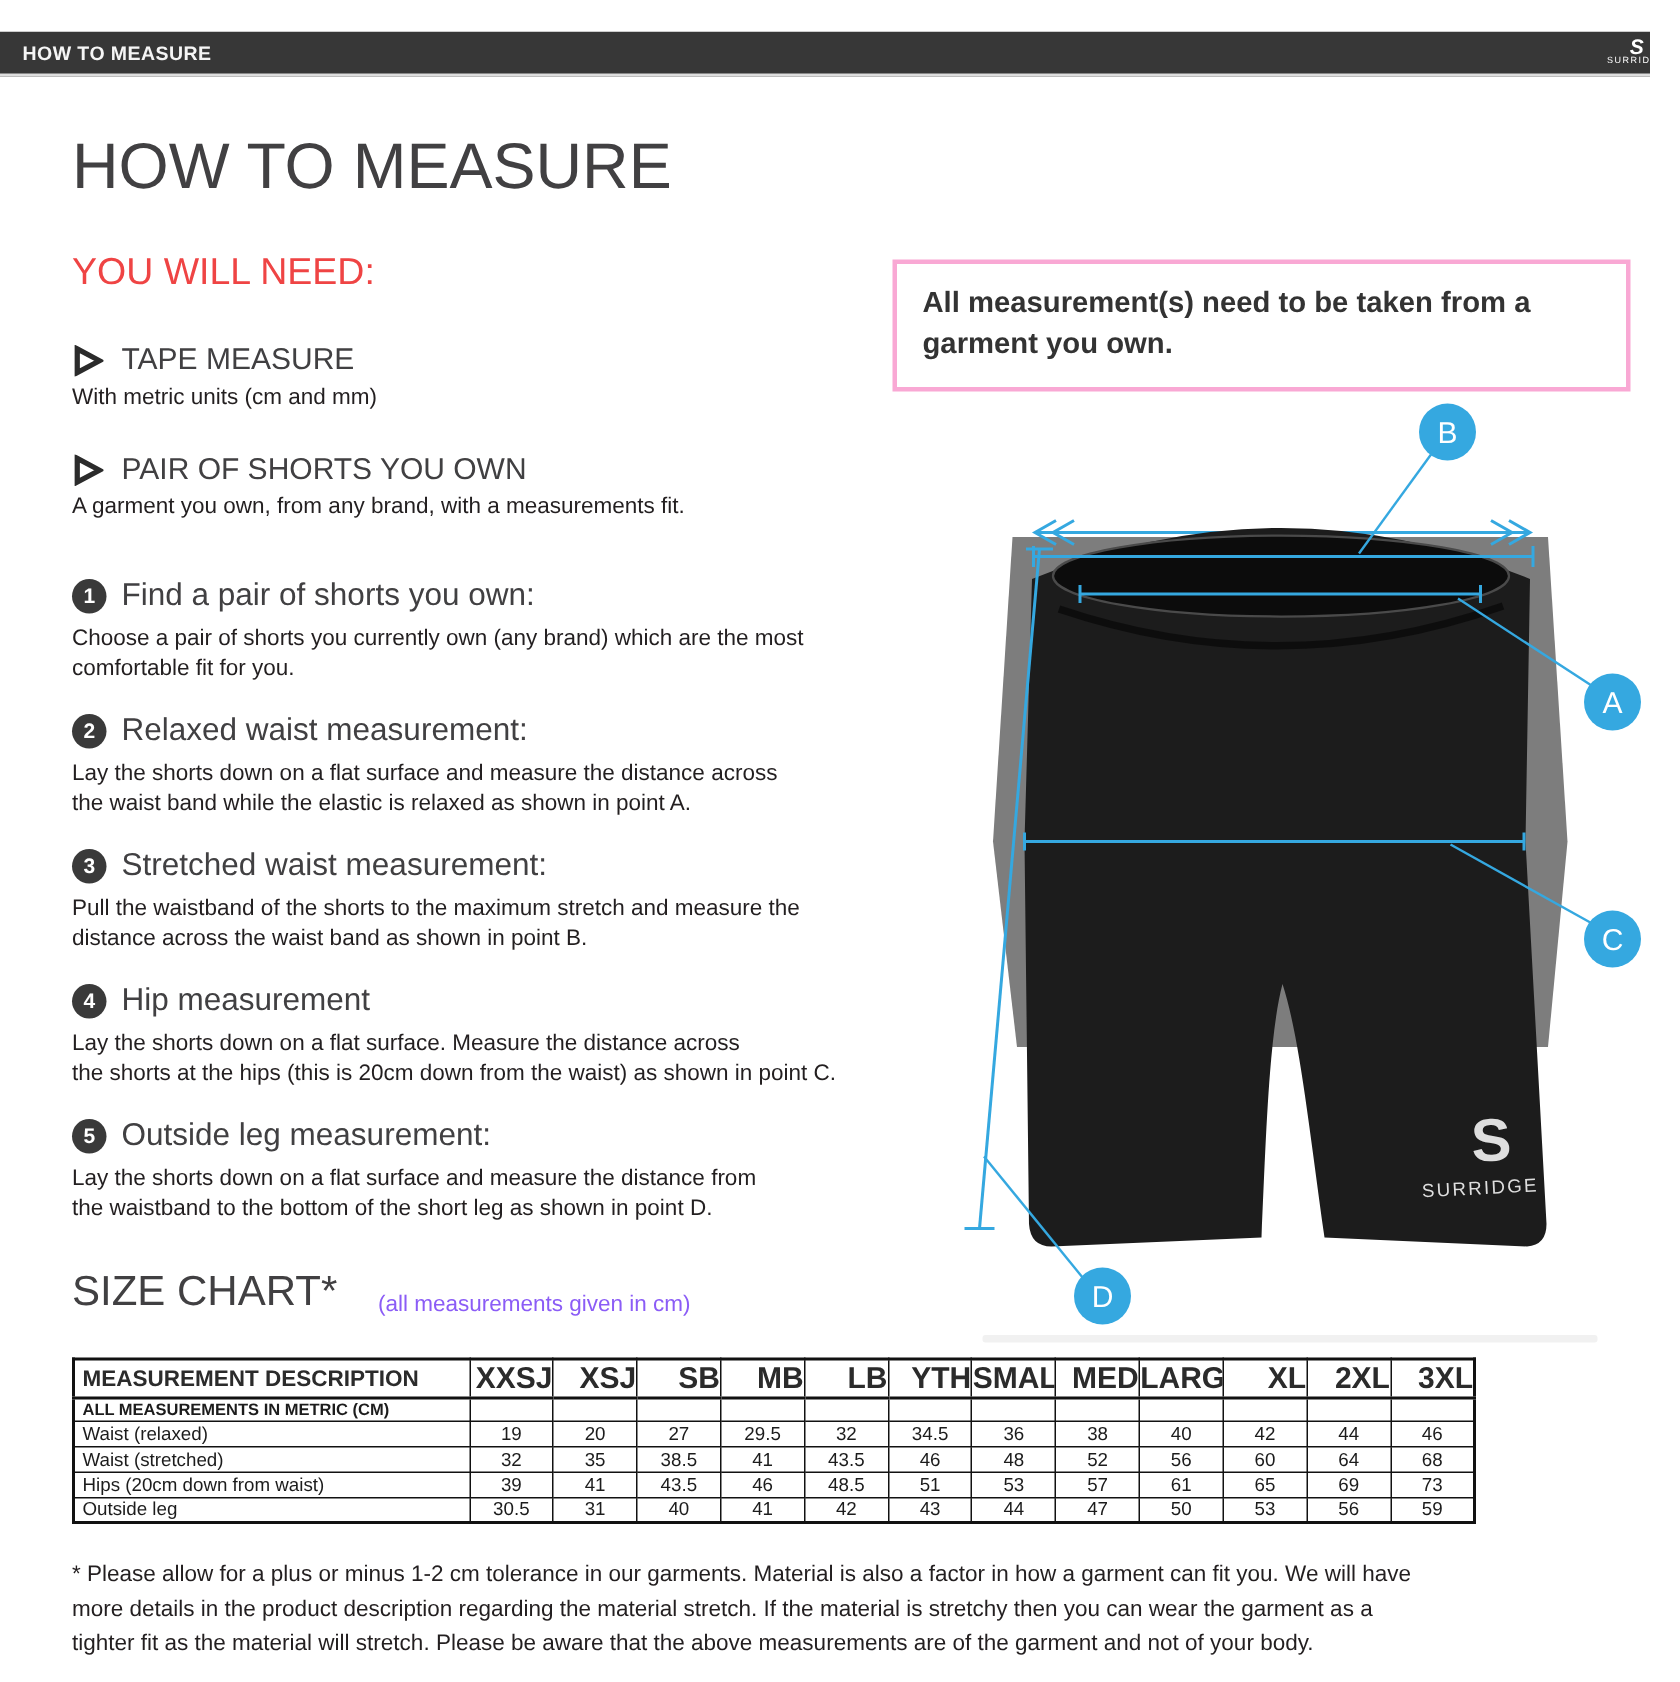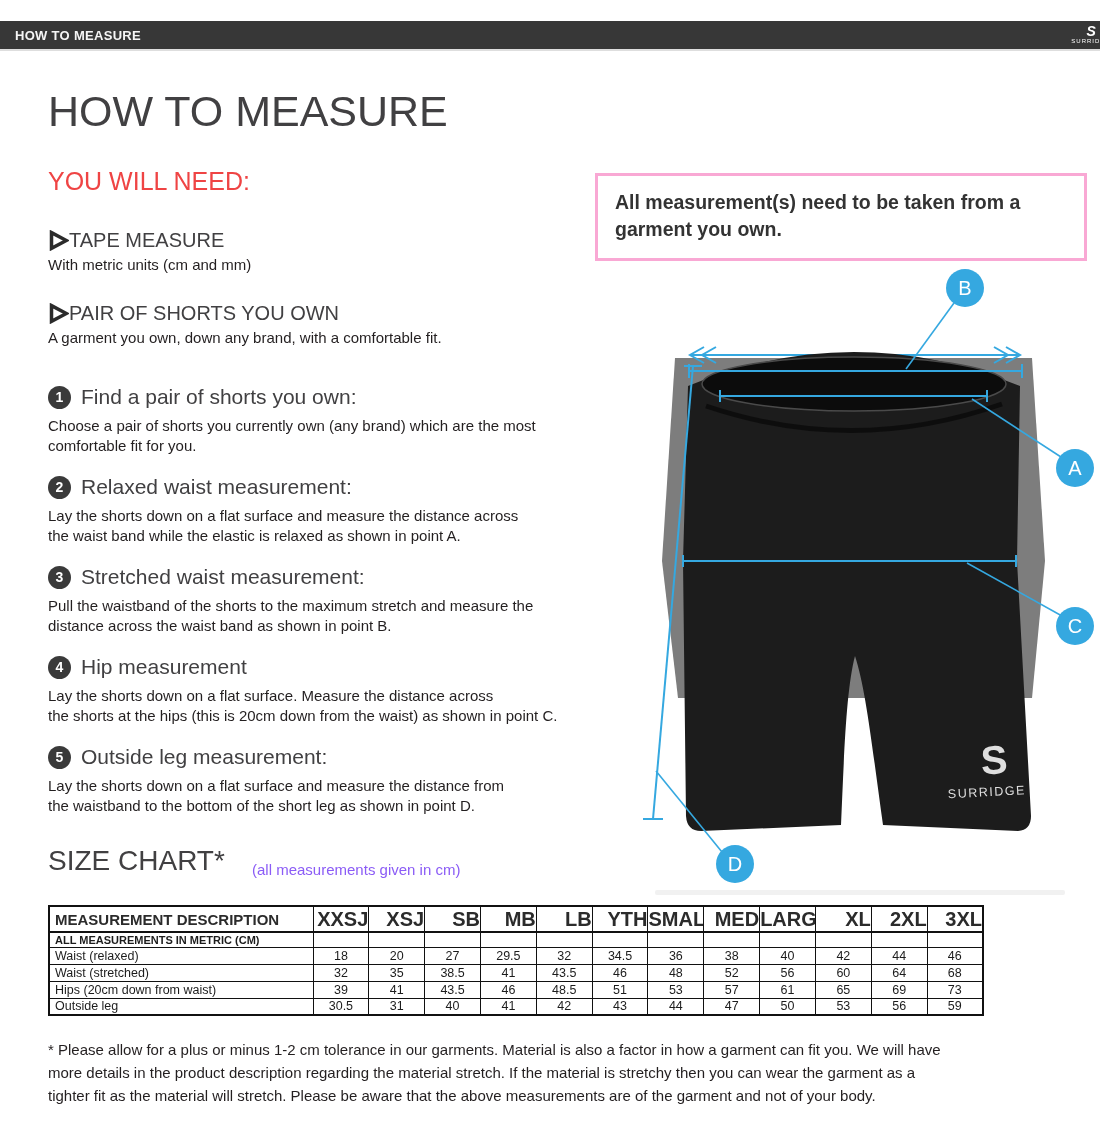--- a/index.html
+++ b/index.html
@@ -17,21 +17,21 @@
   .topbar-title{color:#f5f5f5;font-size:13px;font-weight:bold;letter-spacing:.3px;padding-left:15px;}
   .brand{display:flex;flex-direction:column;align-items:center;padding-right:9px;line-height:1;}
   .brand-s{color:#fff;font-size:14px;font-weight:bold;line-height:11px;font-style:italic;}
   .brand-name{color:#fff;font-size:6px;letter-spacing:1px;margin-top:1px;}
 
   
   .h1{position:absolute;left:48px;top:66px;font-size:43px;font-weight:400;color:#414042;letter-spacing:0;}
   .h2{position:absolute;left:48px;top:146px;font-size:25px;font-weight:400;color:#ef4444;}
 
   .need-item{position:absolute;left:48px;}
-  .need-item .row{display:flex;align-items:center;}
+  .need-item .row{display:flex;align-items:center;gap:12px;}
   .play-icon{width:21px;height:21px;flex:0 0 auto;}
   .item-title{font-size:20px;color:#414042;}
   .item-sub{font-size:15px;color:#231f20;margin-top:4px;white-space:pre-line;}
   #need-1{top:208px;} #need-2{top:281px;}
 
   .step{position:absolute;left:48px;width:530px;}
   .step-head{display:flex;align-items:center;gap:10px;}
   .step-num{width:23px;height:23px;border-radius:50%;background:#3a3a3a;color:#fff;font-size:14px;
             font-weight:bold;display:flex;align-items:center;justify-content:center;flex:0 0 auto;}
   .step-title{font-size:21px;color:#414042;}
@@ -89,21 +89,21 @@
     </div>
     <div class="item-sub">With metric units (cm and mm)</div>
   </div>
   <div class="need-item" id="need-2">
     <div class="row">
       <svg class="play-icon" viewBox="0 0 24 24">
         <path d="M4 3 L21 12 L4 21 Z" fill="none" stroke="#2b2b2b" stroke-width="4" stroke-linejoin="miter"></path>
       </svg>
       <span class="item-title">PAIR OF SHORTS YOU OWN</span>
     </div>
-    <div class="item-sub">A garment you own, down any brand, with a comfortable fit.</div>
+    <div class="item-sub">A garment you own, from any brand, with a measurements fit.</div>
   </div>
 
   <div class="step" id="step-1">
     <div class="step-head">
       <span class="step-num">1</span>
       <span class="step-title">Find a pair of shorts you own:</span>
     </div>
     <div class="step-body">Choose a pair of shorts you currently own (any brand) which are the most
 comfortable fit for you.</div>
   </div>
@@ -247,21 +247,21 @@
           <td></td>
           <td></td>
           <td></td>
           <td></td>
           <td></td>
           <td></td>
           <td></td>
         </tr>
         <tr>
           <td class="desc">Waist (relaxed)</td>
-          <td>18</td>
+          <td>19</td>
           <td>20</td>
           <td>27</td>
           <td>29.5</td>
           <td>32</td>
           <td>34.5</td>
           <td>36</td>
           <td>38</td>
           <td>40</td>
           <td>42</td>
           <td>44</td>

